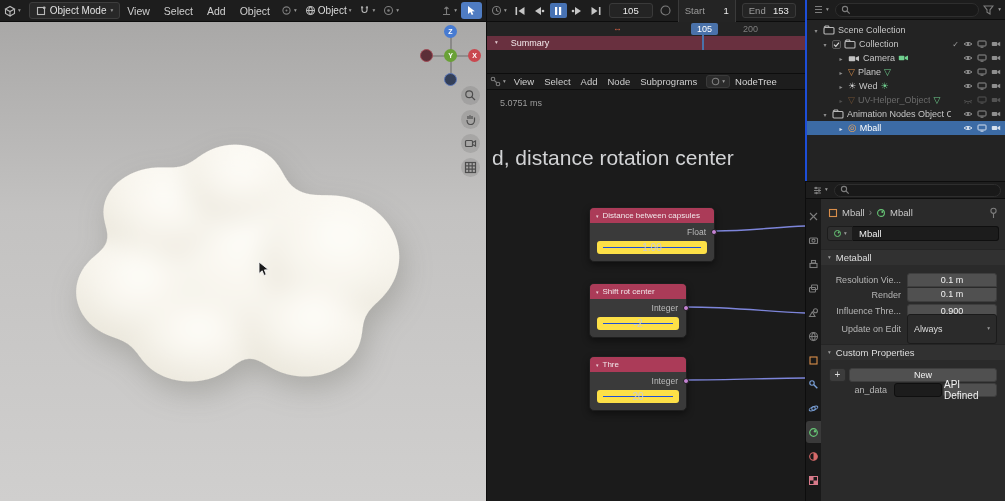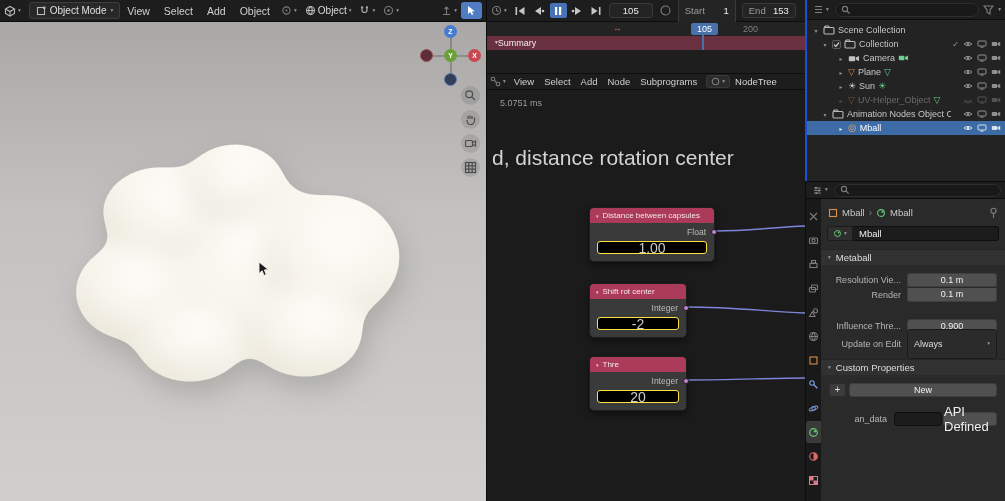--- a/index.html
+++ b/index.html
@@ -33,22 +33,22 @@
   .flabel{color:#9b9b9b;margin-right:5px}
   
   .annode{position:absolute;background:#3a3a3a;border:1px solid #1e1e1e;border-radius:5px;box-shadow:0 3px 7px rgba(0,0,0,.45)}
   .nhdr{height:15px;background:#ab3b58;border-radius:4px 4px 0 0;display:flex;align-items:center;gap:4px;
         padding:0 6px;font-size:8px;color:#f2e7ea;white-space:nowrap;overflow:hidden}
   .ntri{font-size:5px;color:#e8ccd4}
   .nrow{display:flex;justify-content:flex-end;align-items:center;height:18px;padding:0 8px;
         color:#bcbcbc;font-size:8.5px;position:relative}
   .socket{position:absolute;right:-3px;top:6px;width:6px;height:6px;border-radius:50%;
           background:#c583d3;border:1px solid #1d1d1d}
-  .nval{margin:0 7px 7px;height:13px;background:#000000;border:1px solid #fde047;border-radius:3px;
-        color:#cccccc;font-size:14px;display:flex;align-items:center;justify-content:center}
+  .nval{margin:0 7px 7px;height:13px;background:#1d4ed8;border:6px solid #fde047;border-radius:3px;
+        color:#cccccc;font-size:10px;display:flex;align-items:center;justify-content:center}
   
   .orow{height:14px;display:flex;align-items:center;font-size:9px;color:#c6c6c6;gap:3px;padding-right:4px}
   .disc{width:8px;font-size:6px;color:#8d8d8d;text-align:center;flex:none}
   .oicon{flex:none}
   .glyph{font-size:9px;line-height:1}
   .olabel{white-space:nowrap;overflow:hidden}
   .flex1{flex:1;min-width:6px}
   .vicons{display:flex;gap:4px;align-items:center;flex:none}
   .vi{width:10px;height:8px;color:#8f8f8f}
   .vcheck{font-size:8px;color:#9f9f9f}
@@ -258,21 +258,21 @@
     <span>153</span>
   </div>
 </div>
 
 <div class="panel" style="left:486px;top:22px;width:319px;height:14px;background:#232323;border-left:1px solid #0d0d0d">
   <span style="position:absolute;left:126px;top:1px;font-size:9px;color:#cf6045">↔</span>
   <div style="position:absolute;left:204px;top:1px;width:27px;height:12px;background:#4a72aa;border-radius:2px;color:#fff;font-size:9px;display:flex;align-items:center;justify-content:center">105</div>
   <span style="position:absolute;left:256px;top:2px;font-size:9px;color:#7e7e7e">200</span>
 </div>
 
-<div class="panel" style="left:486px;top:36px;width:319px;height:14px;background:#69303f;display:flex;align-items:center;gap:0;padding-left:8px;border-left:1px solid #0d0d0d">
+<div class="panel" style="left:486px;top:36px;width:319px;height:14px;background:#69303f;display:flex;align-items:center;gap:13px;padding-left:8px;border-left:1px solid #0d0d0d">
   <span class="caret" style="color:#e3ccd2">▾</span>
   <span style="font-size:9px;color:#f3e9ec">Summary</span>
 </div>
 <div style="position:absolute;left:702px;top:34px;width:2px;height:16px;background:#4a72aa"></div>
 
 <div class="panel" style="left:486px;top:50px;width:319px;height:23px;background:#1e1e1e;border-left:1px solid #0d0d0d"></div>
 
 <div class="panel hdrbar" style="left:486px;top:73px;width:319px;height:17px;border-top:1px solid #0d0d0d;border-left:1px solid #0d0d0d">
   <div class="icon-btn" style="padding:0 3px">
     <svg width="11" height="11">
@@ -448,21 +448,21 @@
         <svg class="vi" viewBox="0 0 10 8">
             <rect x="0.8" y="2" width="5.4" height="4" rx="0.8" fill="currentColor"></rect>
             <path d="M6.5 3.2 L9.2 1.8 V6.2 L6.5 4.8Z" fill="currentColor"></path>
           </svg>
       </span>
     </div>
 
     <div class="orow" style="padding-left:30px">
       <span class="disc">▸</span>
       <span class="oicon glyph" style="color:#cfcfcf">☀</span>
-      <span class="olabel">Sun</span>
+      <span class="olabel">Wed</span>
       <span class="oicon glyph" style="color:#6fcf8e">☀</span>
       <span class="flex1"></span>
       <span class="vicons">
         <svg class="vi" viewBox="0 0 10 8">
             <path d="M1 4 Q5 .8 9 4 Q5 7.2 1 4Z" fill="none" stroke="currentColor"></path>
             <circle cx="5" cy="4" r="1.2" fill="currentColor"></circle>
           </svg>
         <svg class="vi" viewBox="0 0 10 8">
             <rect x="1" y="1" width="8" height="5" rx="0.8" fill="none" stroke="currentColor"></rect>
             <path d="M3.5 7.2 H6.5" stroke="currentColor"></path>
@@ -671,21 +671,21 @@
     </div>
 
     <div class="prow" style="margin-top:7px">
       <span class="plabel">Resolution Vie...</span>
       <div class="pfield jt">0.1 m</div>
     </div>
     <div class="prow" style="margin-top:0">
       <span class="plabel">Render</span>
       <div class="pfield jb" style="border-top:none">0.1 m</div>
     </div>
-    <div class="prow" style="margin-top:16px">
+    <div class="prow" style="margin-top:1px">
       <span class="plabel">Influence Thre...</span>
       <div class="pfield">0.900</div>
     </div>
     <div class="prow" style="margin-top:3px">
       <span class="plabel">Update on Edit</span>
       <div class="pdrop">
         <span>Always</span>
         <span class="caret">▾</span>
       </div>
     </div>
@@ -694,19 +694,19 @@
     <div class="phead">
       <span class="caret">▾</span>
       <span>Custom Properties</span>
     </div>
 
     <div class="prow" style="margin-top:7px">
       <div class="pbtn-sm">+</div>
       <div class="pfield">New</div>
     </div>
 
-    <div class="prow" style="margin-top:14px;gap:1px">
+    <div class="prow" style="margin-top:0;gap:1px">
       <span class="plabel" style="width:64px">an_data</span>
       <div style="width:48px;height:14px;background:#1c1c1c;border:1px solid #0f0f0f;border-radius:3px"></div>
-      <div class="pfield" style="font-size:13px">API Defined</div>
+      <div class="pfield" style="font-size:10px">API Defined</div>
     </div>
   </div>
 </div>
 
 </body></html>

